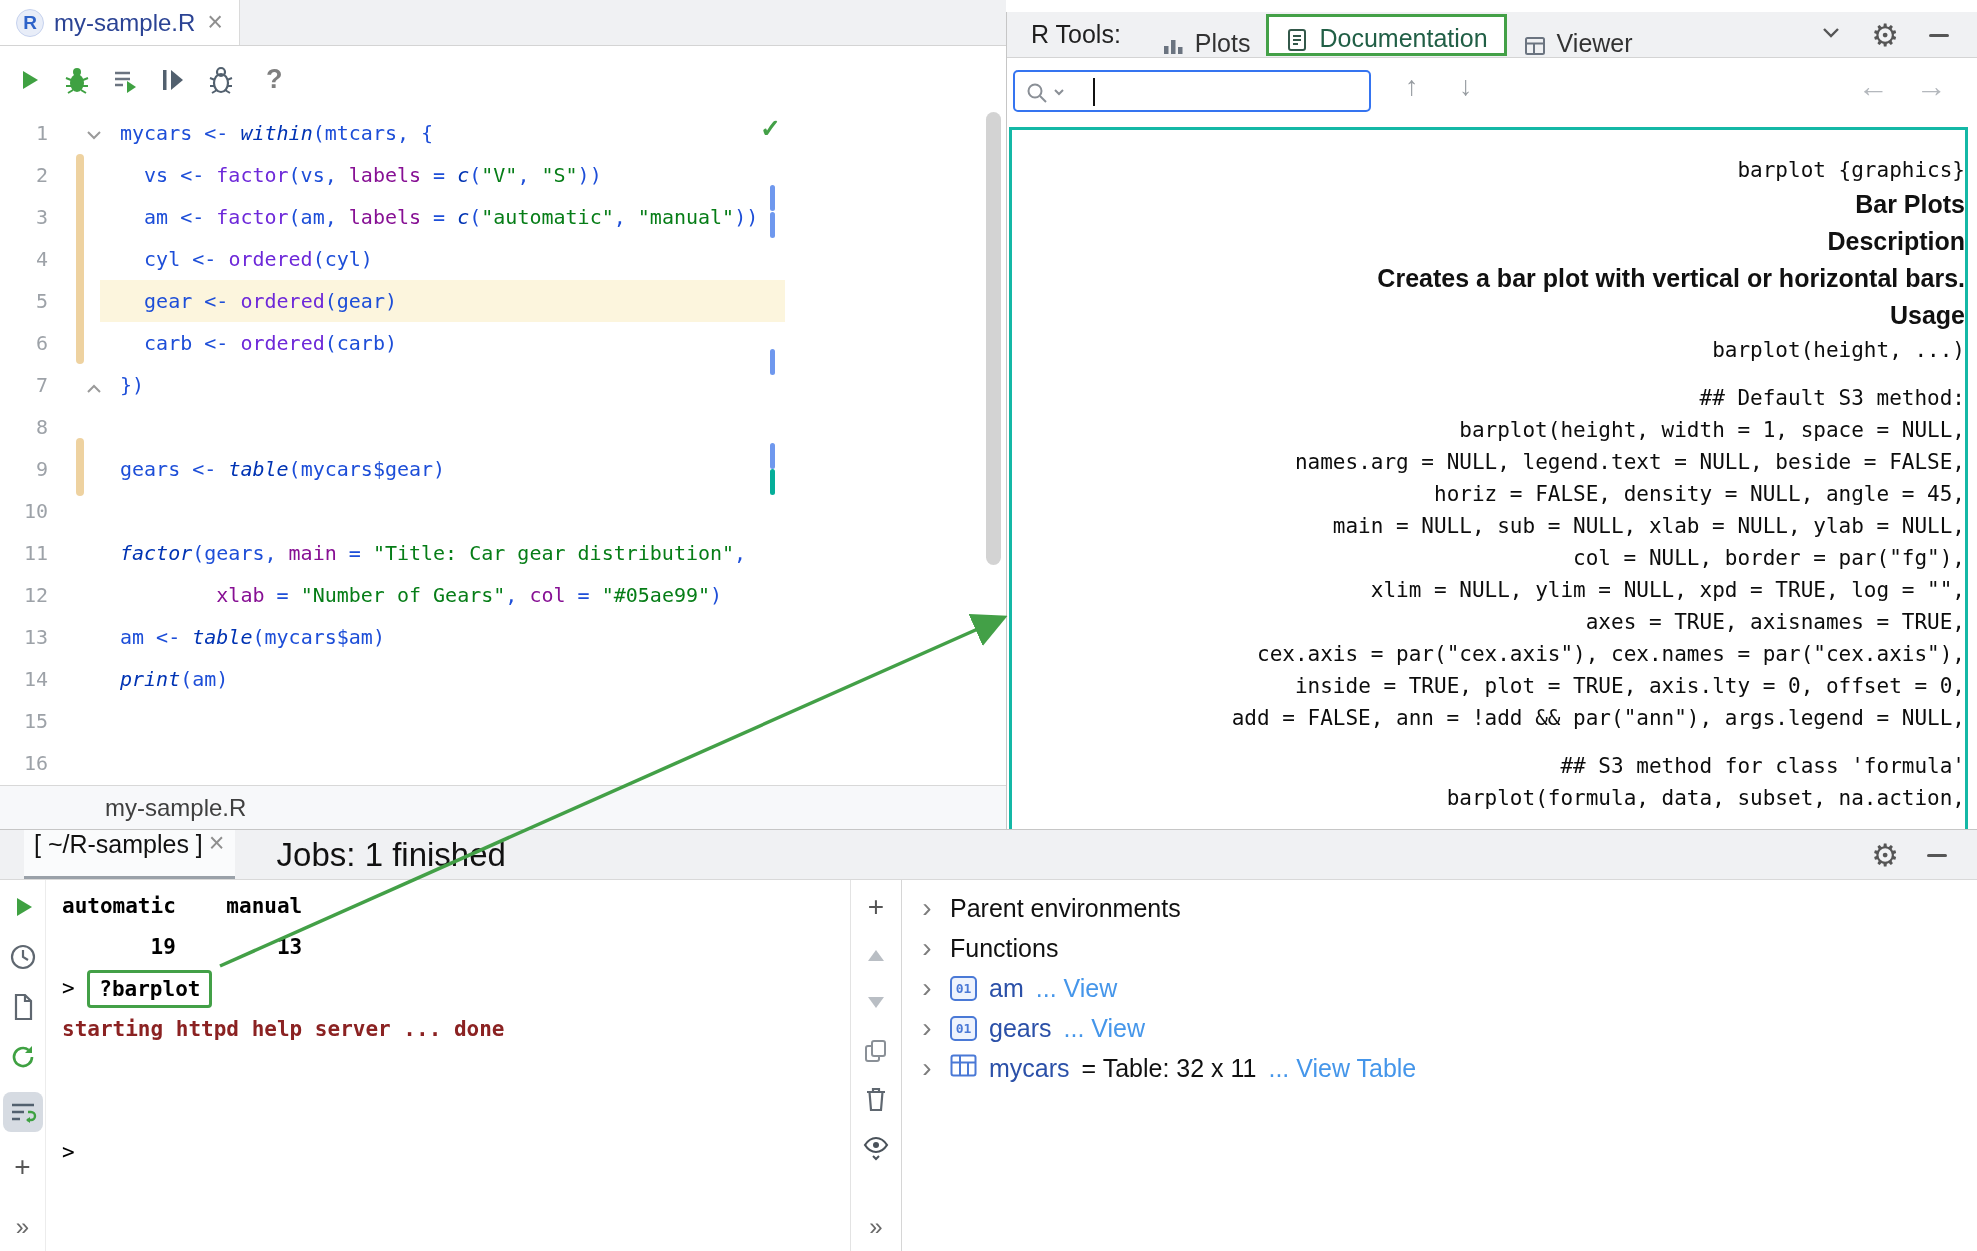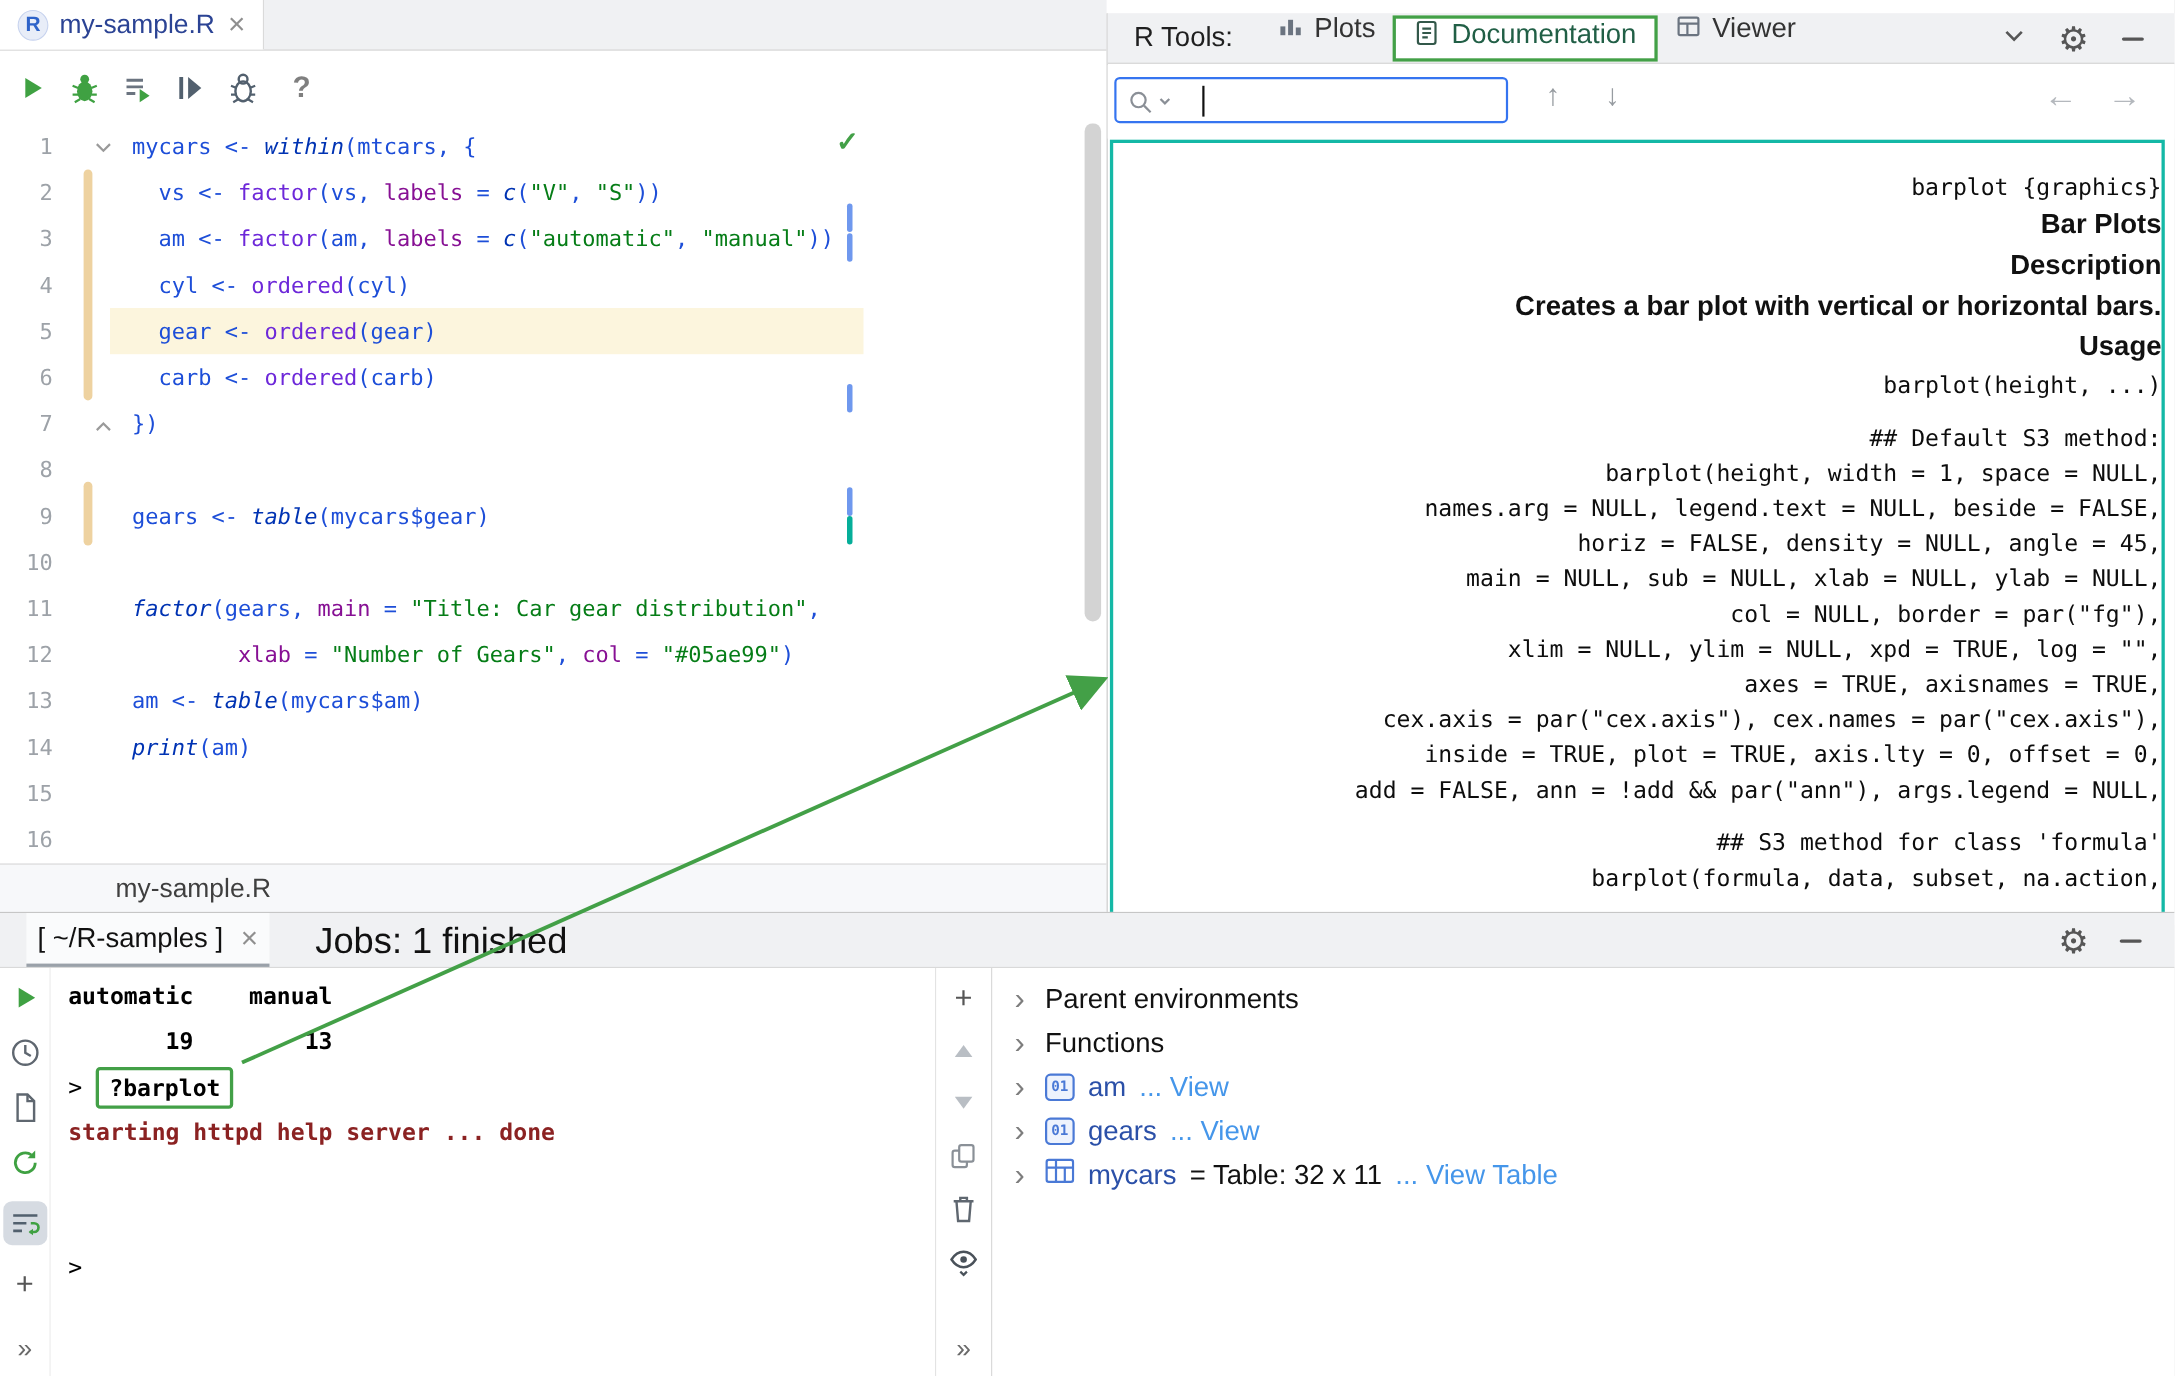--- a/index.html
+++ b/index.html
@@ -42,42 +42,42 @@
   .emark { position:absolute; left:770px; width:5px; height:26px; border-radius:3px; background:#6f98ee; }
   .emark.teal { background:#05ae99; }
   .thumb { position:absolute; left:986px; top:0; width:15px; height:453px; background:rgba(140,140,140,.38); border-radius:8px; }
 
   .ed-status { position:absolute; left:0; right:0; bottom:0; height:44px; background:#f7f8fa; border-top:1px solid #d8d8d8; display:flex; align-items:center; padding-left:105px; font-size:24px; color:#3f3f3f; }
 
   
   #doc-pane { position:absolute; left:1006px; top:12px; width:971px; height:829px; border-left:1px solid #c6c6c6; background:#fff; }
   .rt-header { position:absolute; top:0; left:0; right:0; height:46px; background:#f0f1f3; border-bottom:1px solid #d4d4d4; display:flex; align-items:center; padding-left:24px; }
   .rt-label { font-size:25px; color:#1f1f1f; margin-right:24px; }
-  .rt-tab { display:flex; align-items:flex-start; gap:10px; padding:0 16px; height:46px; font-size:25px; color:#333; }
+  .rt-tab { display:flex; align-items:flex-end; gap:10px; padding:0 16px; height:46px; font-size:25px; color:#333; }
   .rt-tab.annotated { border:3px solid #43a047; height:42px; background:#fff; color:#215f46; }
   .rt-actions { position:absolute; right:28px; top:0; height:46px; display:flex; align-items:center; gap:30px; }
   .gear-glyph { font-size:31px; color:#565656; line-height:1; }
   .minus-bar { width:20px; height:3px; background:#565656; border-radius:2px; }
 
   .doc-toolbar { position:absolute; top:47px; left:0; right:0; height:67px; background:#fff; }
   .search-field { position:absolute; left:6px; top:11px; width:358px; height:42px; border:2px solid #3574f0; border-radius:5px; background:#fff; }
   .search-field svg { position:absolute; left:10px; top:9px; }
   .caret { position:absolute; left:78px; top:6px; width:2px; height:28px; background:#111; }
   .find-arrow { position:absolute; top:14px; font-size:27px; color:#979ca1; line-height:1; }
   .nav-arrow { position:absolute; top:12px; font-size:31px; color:#b4b8bd; line-height:1; }
 
   .doc-content { position:absolute; left:2px; right:9px; top:115px; bottom:7px; border:3px solid #14b8a6; background:#fff; overflow:hidden; padding:24px 0 0 26px;text-align:right; }
   .doc-line.mono { font-size:21px; line-height:32px; white-space:pre; color:#0d0d0d; font-family:"DejaVu Sans Mono",monospace; }
   .doc-line.sans { font-size:25px; line-height:37px; color:#111;font-weight:bold; }
   .doc-line.blank { height:16px; }
 
   
   #bottom-pane { position:absolute; left:0; top:829px; width:1977px; height:422px; border-top:1px solid #c6c6c6; background:#fff; }
   .con-tabbar { position:absolute; top:0; left:0; right:0; height:50px; background:#f0f1f3; border-bottom:1px solid #d9d9d9; display:flex; align-items:center; padding-left:24px; }
-  .ctab { display:flex; align-items:center; gap:14px; height:49px; padding:0 10px; font-size:25px; color:#111; background:#fafbfc; border-bottom:3px solid #9aa1a9; }
+  .ctab { display:flex; align-items:flex-start; gap:4px; height:49px; padding:0 10px; font-size:25px; color:#111; background:#fafbfc; border-bottom:3px solid #9aa1a9; }
   .jobs { margin-left:42px; font-size:33px; color:#111; }
   .cb-actions { position:absolute; right:30px; top:0; height:50px; display:flex; align-items:center; gap:28px; }
 
   .bottom-body { position:absolute; top:50px; left:0; right:0; bottom:0; }
   .left-strip { position:absolute; left:0; top:0; bottom:0; width:46px; border-right:1px solid #ececec; display:flex; flex-direction:column; align-items:center; padding:12px 0 10px 0; gap:20px; background:#fff; }
   .strip-btn { width:30px; height:30px; display:flex; align-items:center; justify-content:center; }
   .strip-btn.sel { width:40px; height:40px; background:#d6dbe2; border-radius:8px; }
   .strip-glyph { font-size:28px; color:#565656; line-height:1; }
   .strip-more { margin-top:auto; font-size:24px; color:#6a6a6a; }
 

